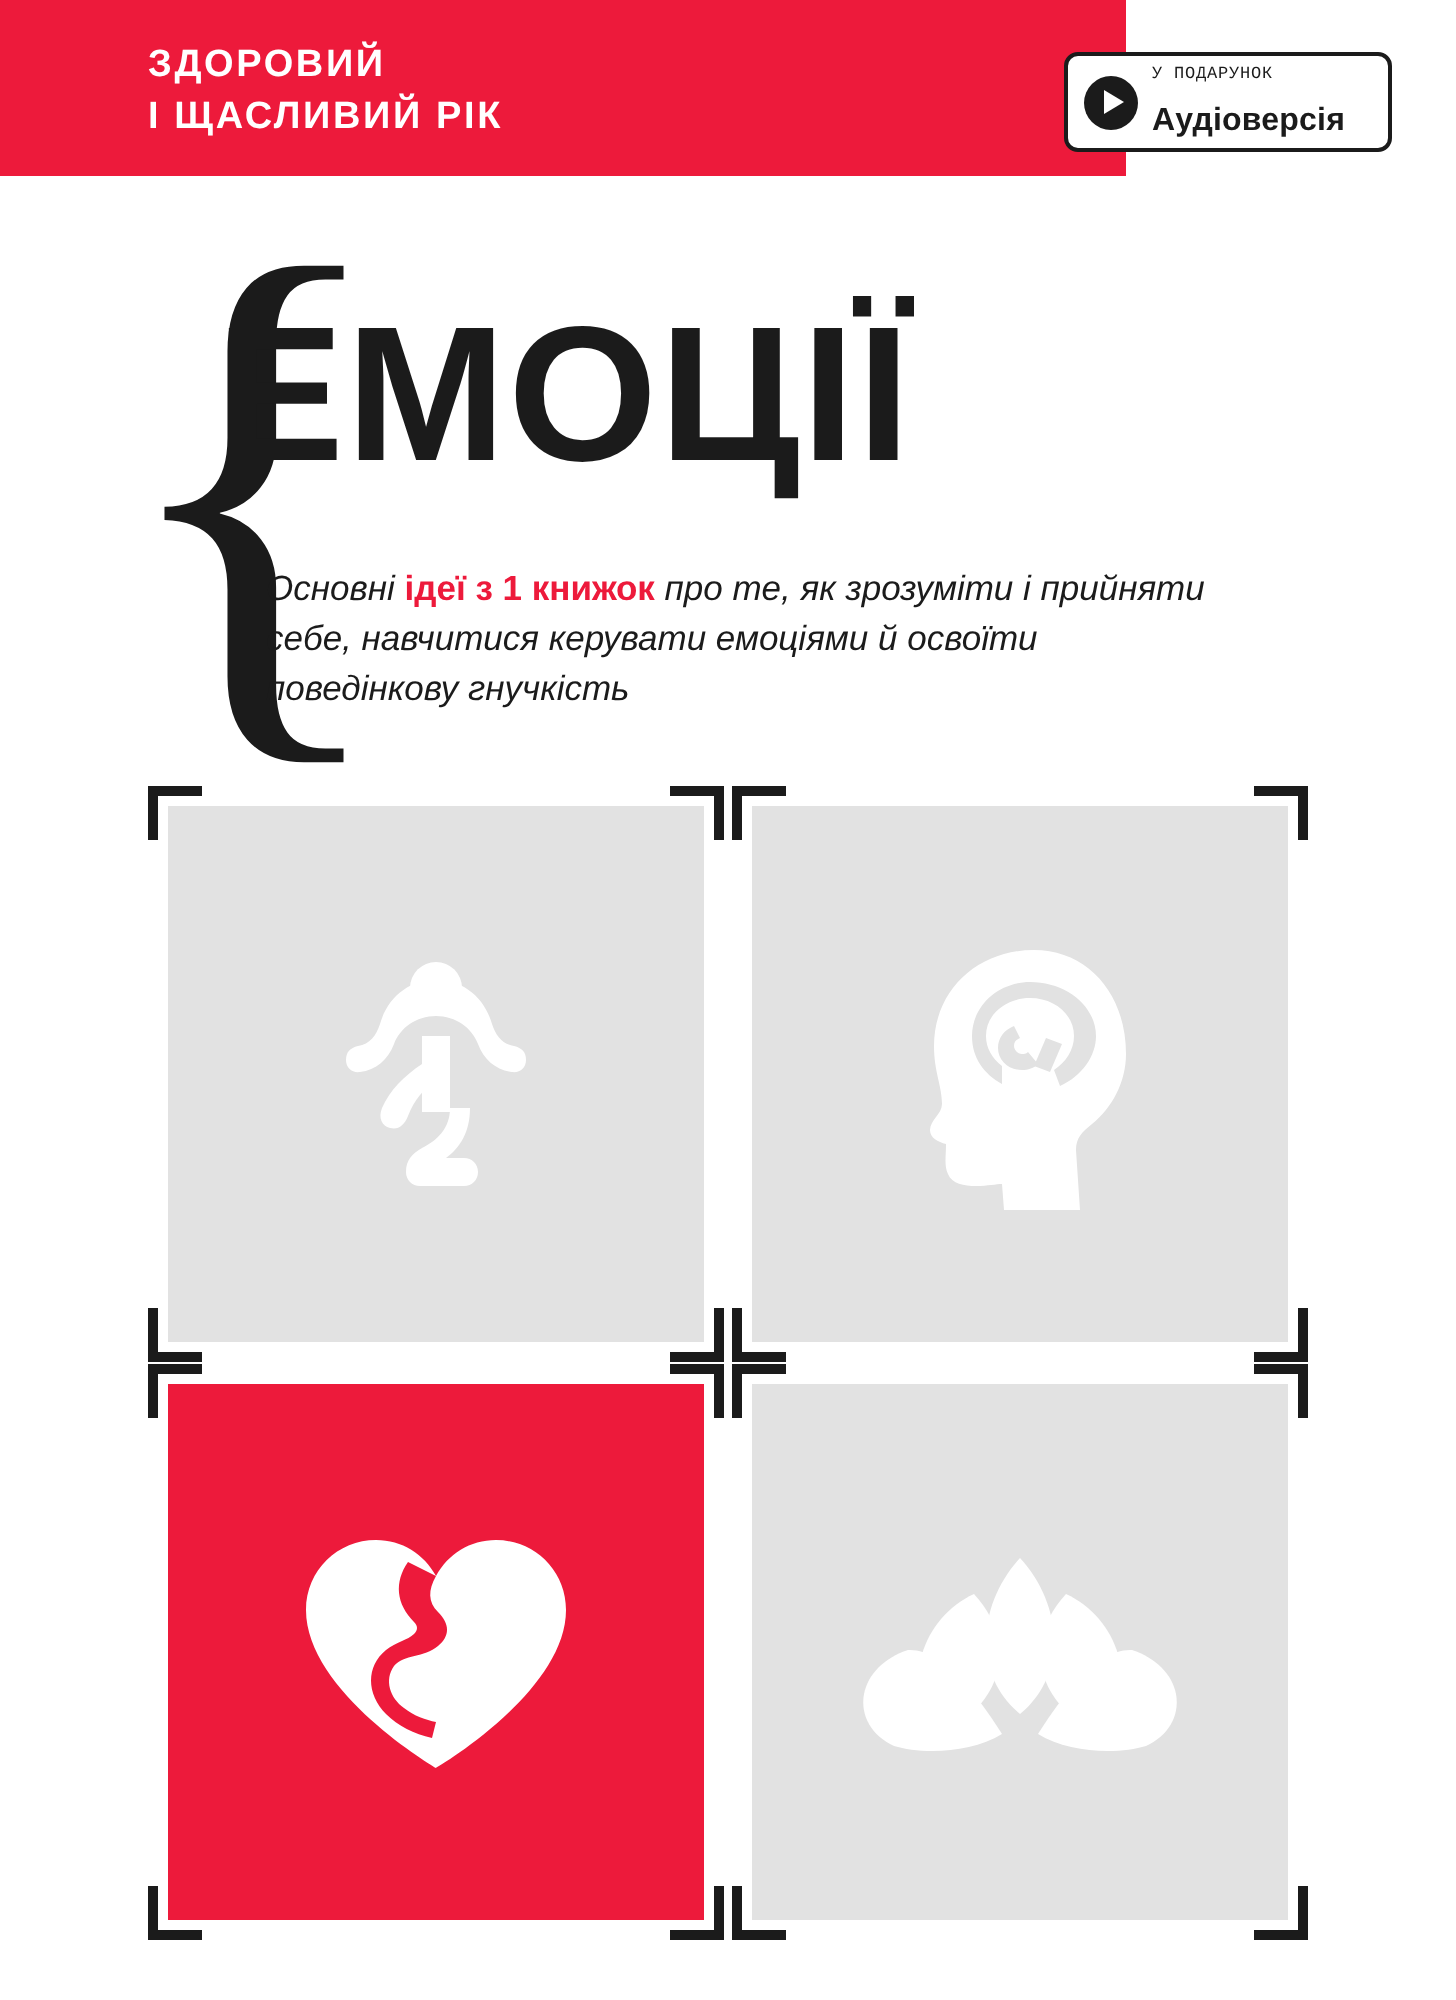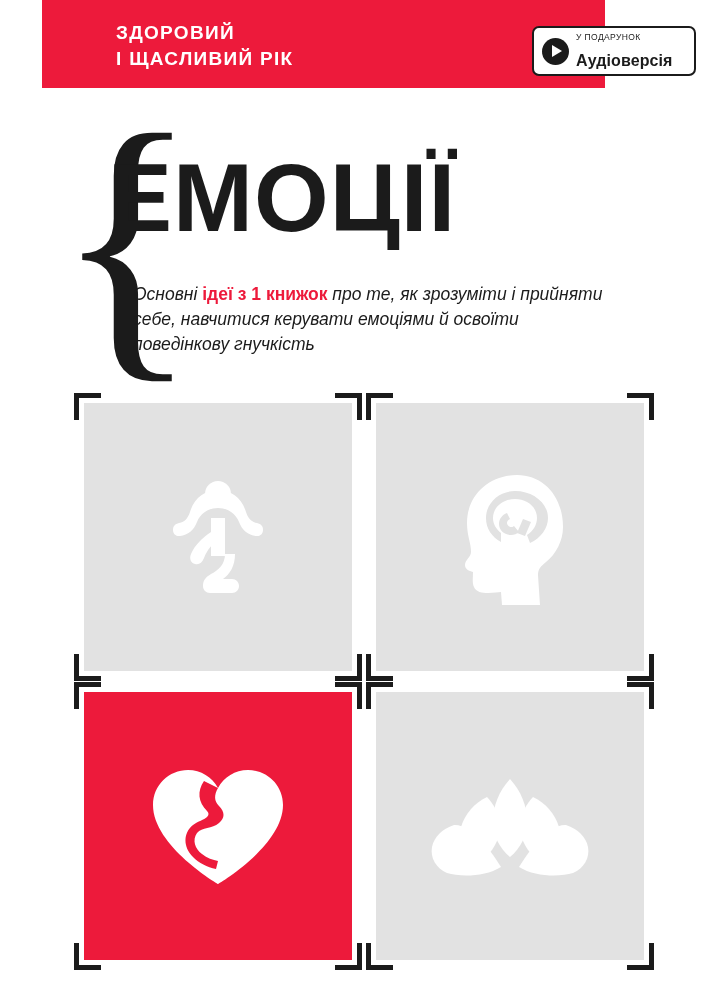--- a/index.html
+++ b/index.html
@@ -16,21 +16,20 @@
   }
 
   
   .banner {
     position: absolute;
     left: 0;
     top: 0;
     width: 563px;
     height: 88px;
     background: #ed1a3b;
-    margin-left: 42px;
   }
   .banner-text {
     position: absolute;
     left: 74px;
     top: 20px;
     color: #ffffff;
     font-size: 19px;
     font-weight: bold;
     letter-spacing: 1.3px;
     line-height: 26px;
@@ -71,20 +70,21 @@
     border-left: 10px solid #ffffff;
     margin-left: 3px;
   }
   .audio-lines { line-height: 1; }
   .audio-gift {
     font-size: 8.5px;
     color: #1b1b1b;
     letter-spacing: 0.4px;
     display: block;
     margin-bottom: 12px;
+    font-family: Liberation Mono, monospace;
   }
   .audio-main {
     font-size: 16px;
     font-weight: bold;
     color: #1b1b1b;
     display: block;
     letter-spacing: 0.1px;
   }
 
   

